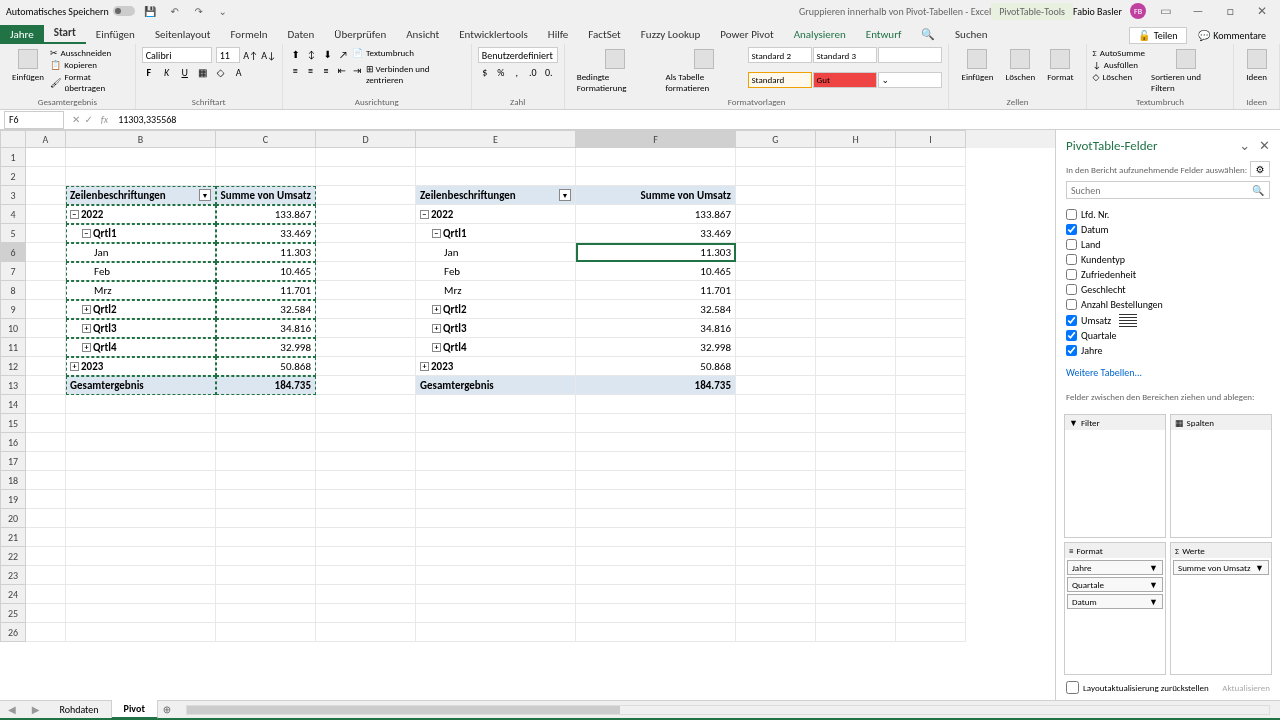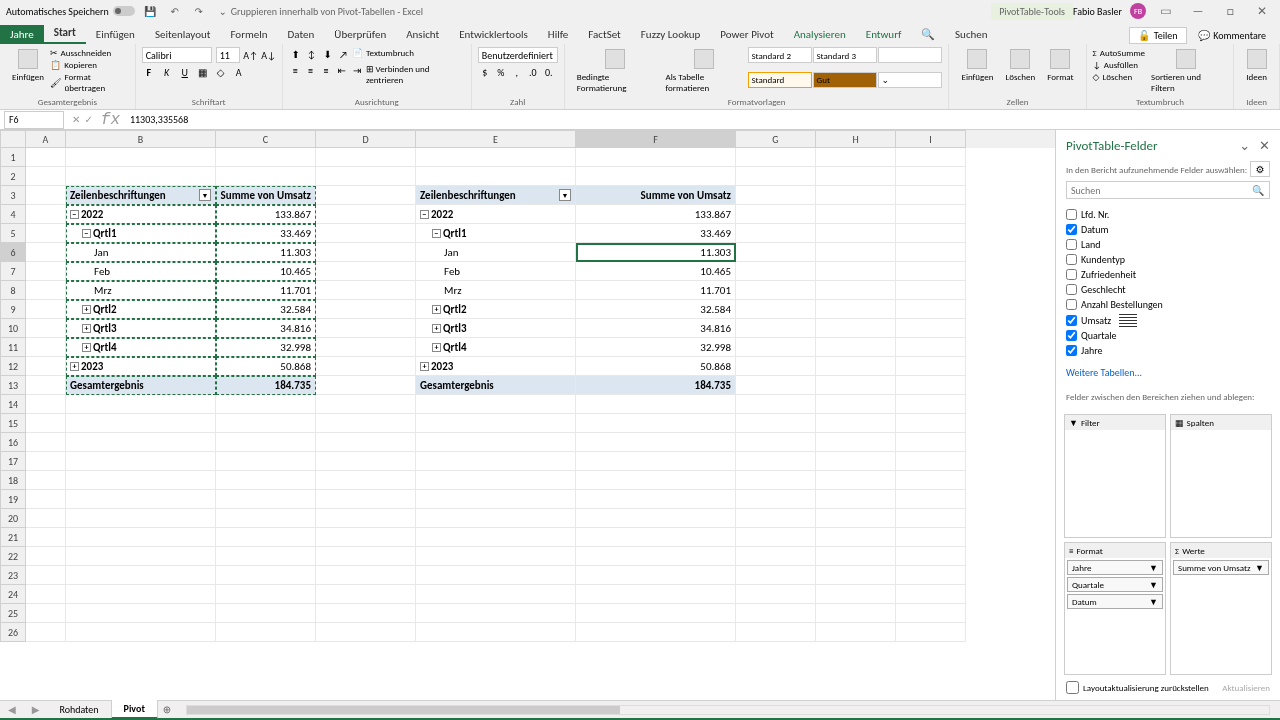--- a/index.html
+++ b/index.html
@@ -3,21 +3,21 @@
 <meta charset="utf-8">
 <style>
 * { margin: 0; padding: 0; box-sizing: border-box; font-family: 'Segoe UI', Calibri, sans-serif; }
 body { width: 1280px; height: 720px; background: #fff; overflow: hidden; font-size: 11px; }
 .titlebar { height: 22px; background: #f0f0f0; display: flex; align-items: center; padding: 0 6px; font-size: 10px; }
 .titlebar-left { display: flex; align-items: center; gap: 8px; }
 .auto-save { display: flex; align-items: center; gap: 4px; }
 .toggle { width: 22px; height: 10px; border-radius: 5px; background: #ccc; position: relative; }
 .toggle::after { content: ''; position: absolute; width: 6px; height: 6px; border-radius: 50%; background: #666; top: 2px; left: 2px; }
 .qa-btn { width: 16px; height: 16px; display: flex; align-items: center; justify-content: center; color: #666; font-size: 10px; }
-.titlebar-center { flex: 1; text-align: left; color: #666; }
+.titlebar-center { flex: 1; text-align: right; color: #666; }
 .titlebar-right { display: flex; align-items: center; gap: 8px; }
 .pivot-tools { background: #e8f0e0; padding: 2px 8px; color: #666; }
 .user-badge { width: 16px; height: 16px; border-radius: 50%; background: #c040a0; color: #fff; font-size: 8px; display: flex; align-items: center; justify-content: center; }
 .win-btn { width: 24px; height: 16px; display: flex; align-items: center; justify-content: center; font-size: 12px; color: #666; }
 .tabs { height: 22px; background: #f0f0f0; display: flex; align-items: flex-end; }
 .tabs .tab { padding: 3px 10px; font-size: 11px; color: #333; cursor: pointer; }
 .tabs .tab.file { background: #217346; color: #fff; }
 .tabs .tab.active { border-bottom: 2px solid #217346; font-weight: 600; }
 .tabs-right { margin-left: auto; display: flex; gap: 6px; padding-right: 8px; align-items: center; }
 .share-btn { background: #fff; border: 1px solid #ccc; padding: 1px 8px; font-size: 10px; display: flex; align-items: center; gap: 3px; }
@@ -29,25 +29,25 @@
 .ribbon-icon { width: 20px; height: 20px; background: #e0e0e0; border: 1px solid #bbb; }
 .clipboard-col { display: flex; flex-direction: column; gap: 1px; font-size: 9px; }
 .clipboard-row { display: flex; align-items: center; gap: 3px; }
 .font-row1 { display: flex; gap: 4px; align-items: center; }
 .font-sel { width: 70px; height: 16px; border: 1px solid #ccc; background: #fff; font-size: 10px; padding: 0 3px; }
 .font-size { width: 24px; }
 .font-btn { width: 14px; height: 14px; font-size: 10px; display: flex; align-items: center; justify-content: center; }
 .styles-grid { display: grid; grid-template-columns: repeat(3, 64px); gap: 1px; }
 .style-cell { height: 16px; border: 1px solid #ccc; font-size: 9px; padding: 0 2px; display: flex; align-items: center; background: #fff; }
 .style-cell.sel { border: 1px solid #f0a000; background: #fff8ec; }
-.style-cell.green { background: #a16207; text-align: right; }
+.style-cell.green { background: #ef4444; text-align: right; }
 .namebox-bar { height: 20px; border-bottom: 1px solid #d0d0d0; display: flex; align-items: center; background: #fff; }
 .namebox { width: 60px; height: 18px; border: 1px solid #ccc; font-size: 10px; padding: 0 4px; margin-left: 4px; }
 .fx-btns { display: flex; gap: 4px; padding: 0 8px; color: #999; font-size: 10px; }
-.fx-label { font-style: italic; font-size: 16px; color: #999; padding-right: 6px; font-family: Liberation Mono, monospace; }
+.fx-label { font-style: italic; font-size: 10px; color: #999; padding-right: 6px; }
 .formula-input { flex: 1; border: none; font-size: 10px; padding: 0 4px; }
 .main { display: flex; height: 570px; }
 .grid-area { flex: 1; position: relative; overflow: hidden; }
 .col-headers { display: flex; height: 18px; position: sticky; top: 0; background: #f0f0f0; }
 .sel-all { width: 26px; border: 1px solid #d0d0d0; background: #f0f0f0; }
 .col-h { border: 1px solid #d0d0d0; border-left: none; text-align: center; font-size: 10px; color: #444; display: flex; align-items: center; justify-content: center; }
 .col-h.active { background: #d0d0d0; }
 .grid-body { display: flex; }
 .row-headers { width: 26px; }
 .row-h { height: 19px; border: 1px solid #d0d0d0; border-top: none; font-size: 10px; color: #444; display: flex; align-items: center; justify-content: center; background: #f0f0f0; }

